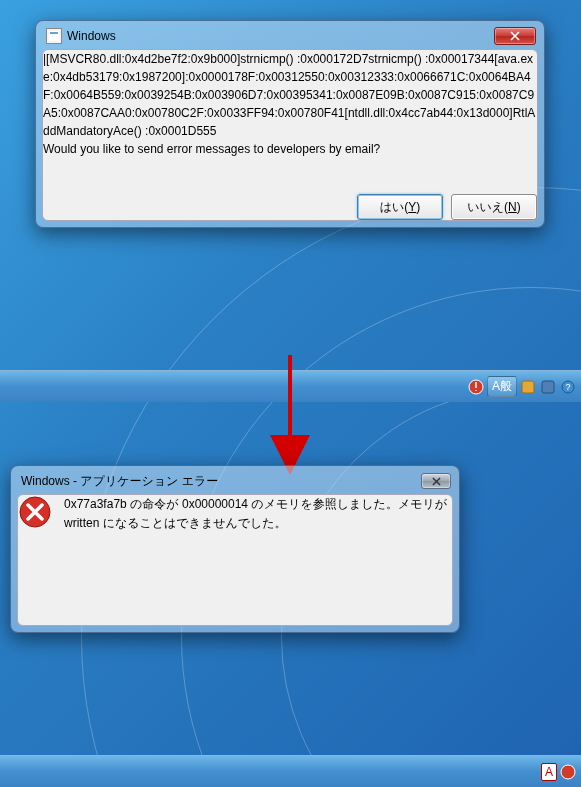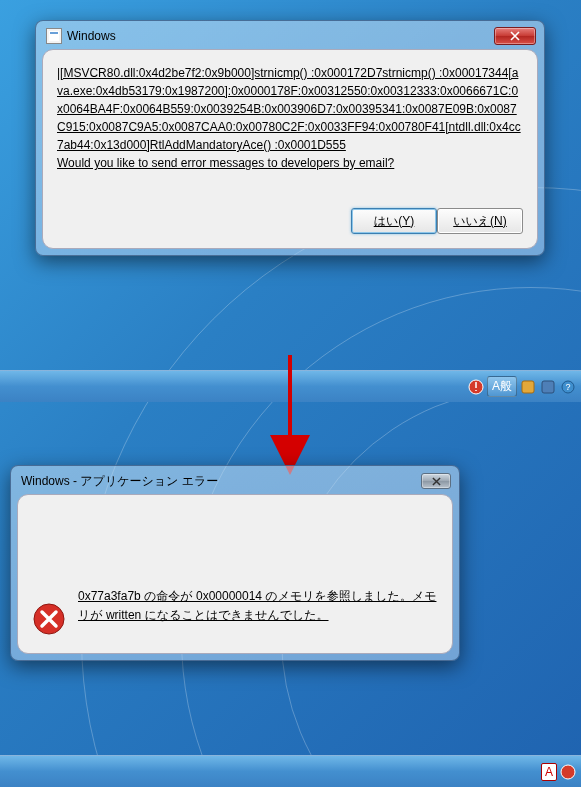--- a/index.html
+++ b/index.html
@@ -112,34 +112,33 @@
   }
   .close-btn.grey {
     width: 30px; height: 16px;
     border-color: #5c6f82;
     background: linear-gradient(#cfd9e2, #9ea9b4 49%, #8b97a3 50%, #b9c3cd);
     color: #444;
   }
   .client {
     background: #f0f0f0;
     border: 1px solid #aab;
-    border-radius: 11px;
-    padding: 14px;
-    text-decoration: underline;
+    border-radius: 6px;
   }
   .msg-text {
     font-size: 12px;
     line-height: 1.5;
     color: #000;
     word-break: break-all;
     min-height: 130px;
   }
   .button-row {
     display: flex;
     justify-content: flex-end;
+    gap: 8px;
     padding-top: 14px;
     text-align: right;
   }
   .push-btn {
     min-width: 86px;
     height: 26px;
     border-radius: 3px;
     border: 1px solid #8b8b8b;
     background: linear-gradient(#fdfdfd, #e6e6e6);
     font-size: 12px;
@@ -152,21 +151,21 @@
   .push-btn.default {
     border-color: #3c7fb1;
     box-shadow: 0 0 0 1px #8cc6ea inset, 0 0 3px rgba(60,160,220,0.6);
   }
   .u { text-decoration: underline; }
 
   
   .err-body {
     display: flex;
     gap: 12px;
-    align-items: flex-end;
+    align-items: flex-start;
     min-height: 130px;
   }
   .err-icon {
     flex: 0 0 auto;
   }
   .err-text p {
     font-size: 12px;
     line-height: 1.6;
     margin-bottom: 14px;
   }

